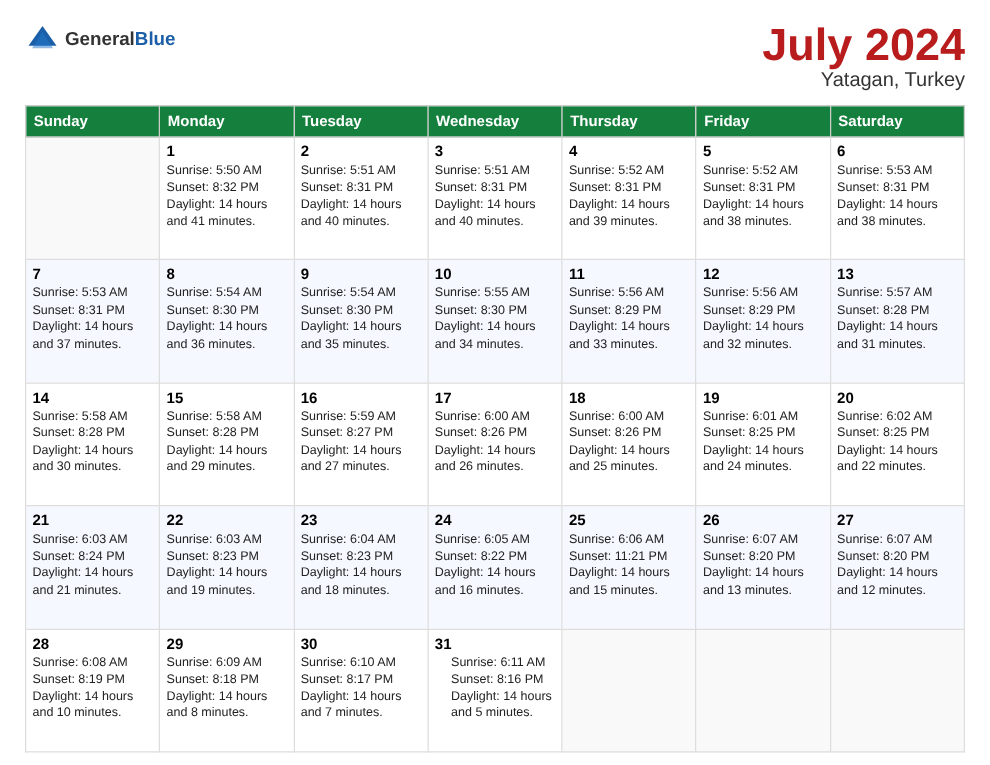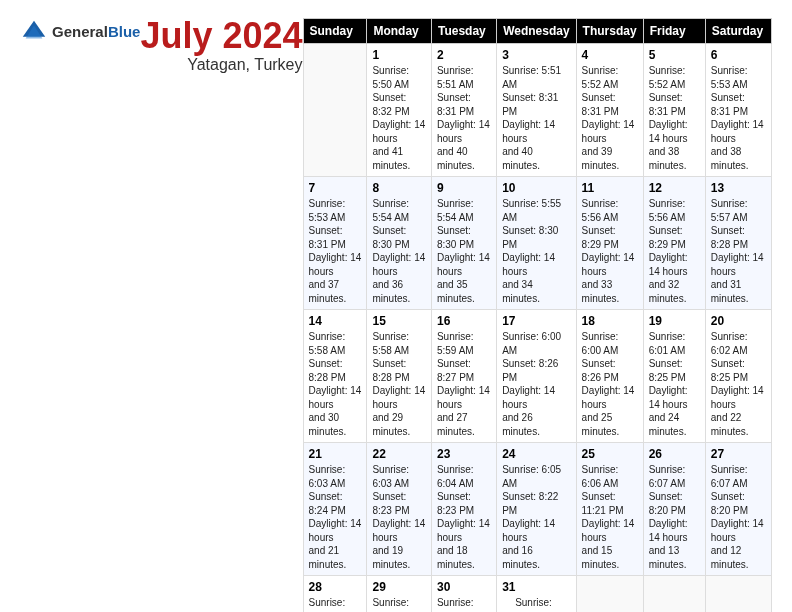--- a/index.html
+++ b/index.html
@@ -8,21 +8,21 @@
       height: 612px;
       font-family: Arial, sans-serif;
       background: #fff;
       overflow: hidden;
     }
     .page {
       width: 792px;
       height: 612px;
       padding: 18px 20px 10px 20px;
       display: flex;
-      flex-direction: row;
+      flex-direction: column;
     }
     .header {
       display: flex;
       justify-content: space-between;
       align-items: flex-start;
       margin-bottom: 10px;
     }
     .logo {
       display: flex;
       align-items: center;
@@ -46,21 +46,21 @@
       color: #333;
       margin-top: 2px;
     }
     .calendar-table {
       width: 100%;
       border-collapse: collapse;
       flex: 1;
       font-size: 10.5px;
     }
     .calendar-table th {
-      background-color: #000000;
+      background-color: #15803d;
       color: #fff;
       text-align: left;
       padding: 5px 6px;
       font-size: 12px;
       font-weight: bold;
       border: 1px solid #ccc;
     }
     .calendar-table td {
       vertical-align: top;
       border: 1px solid #ddd;

